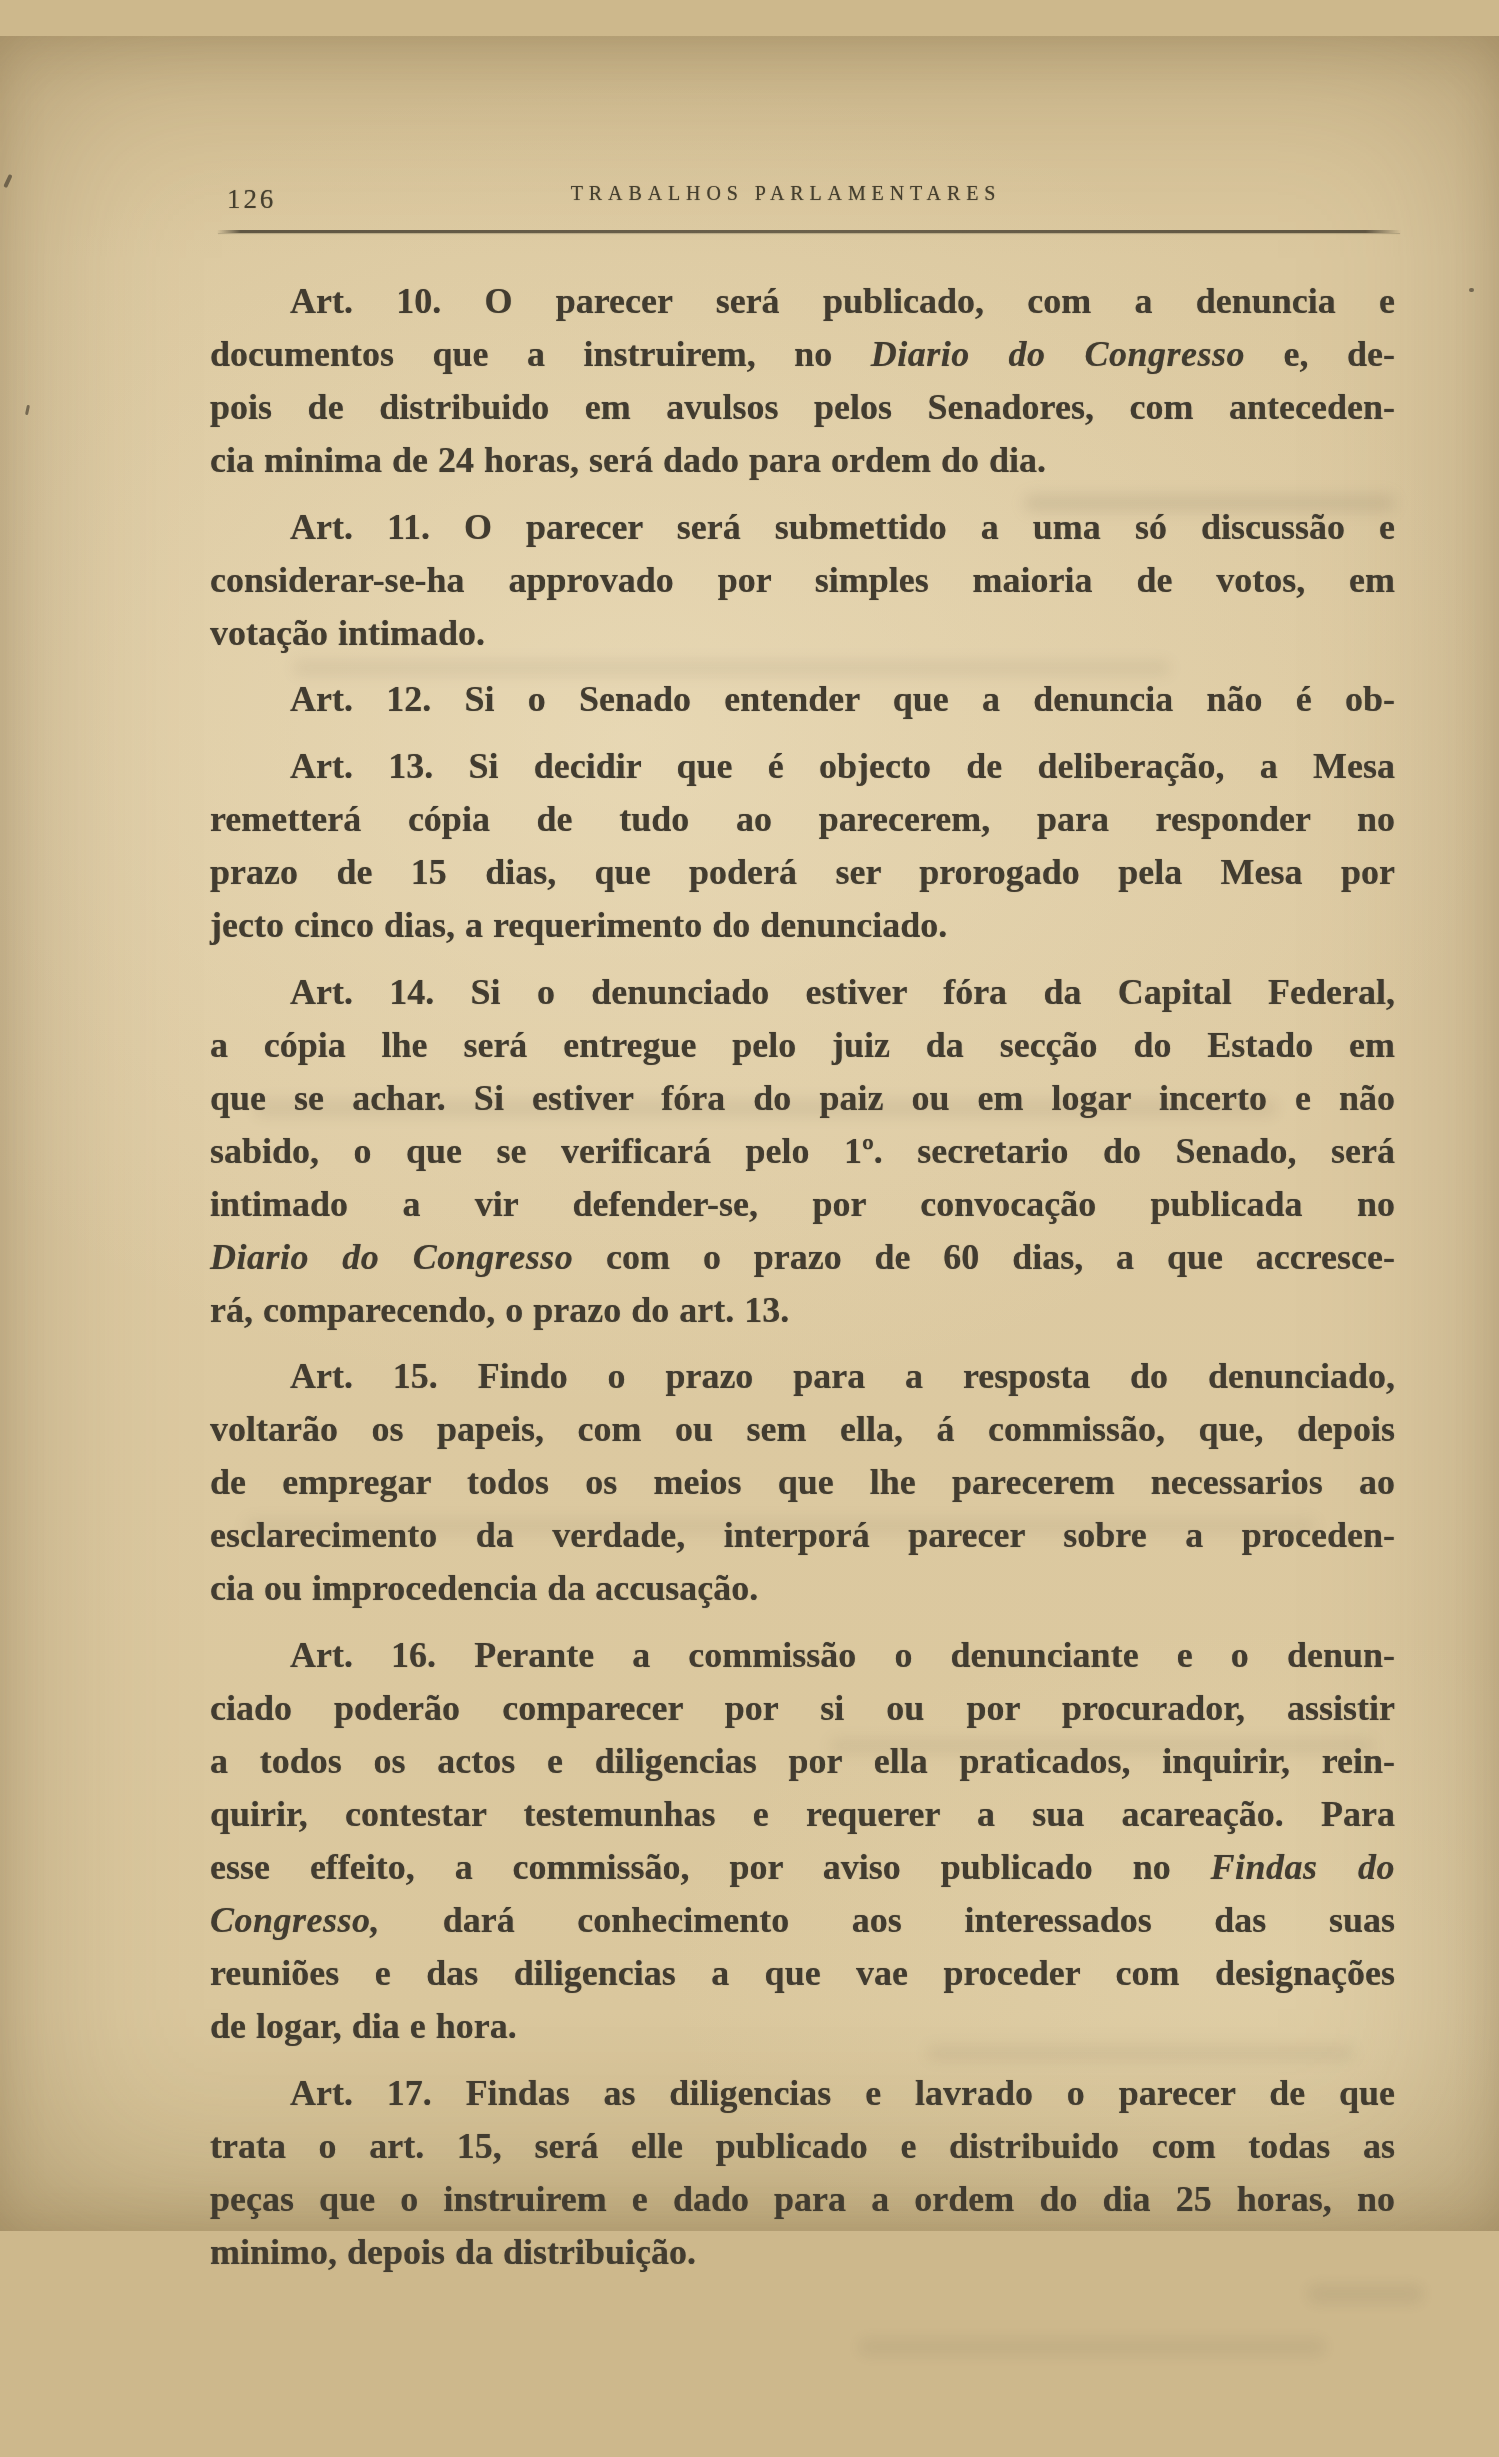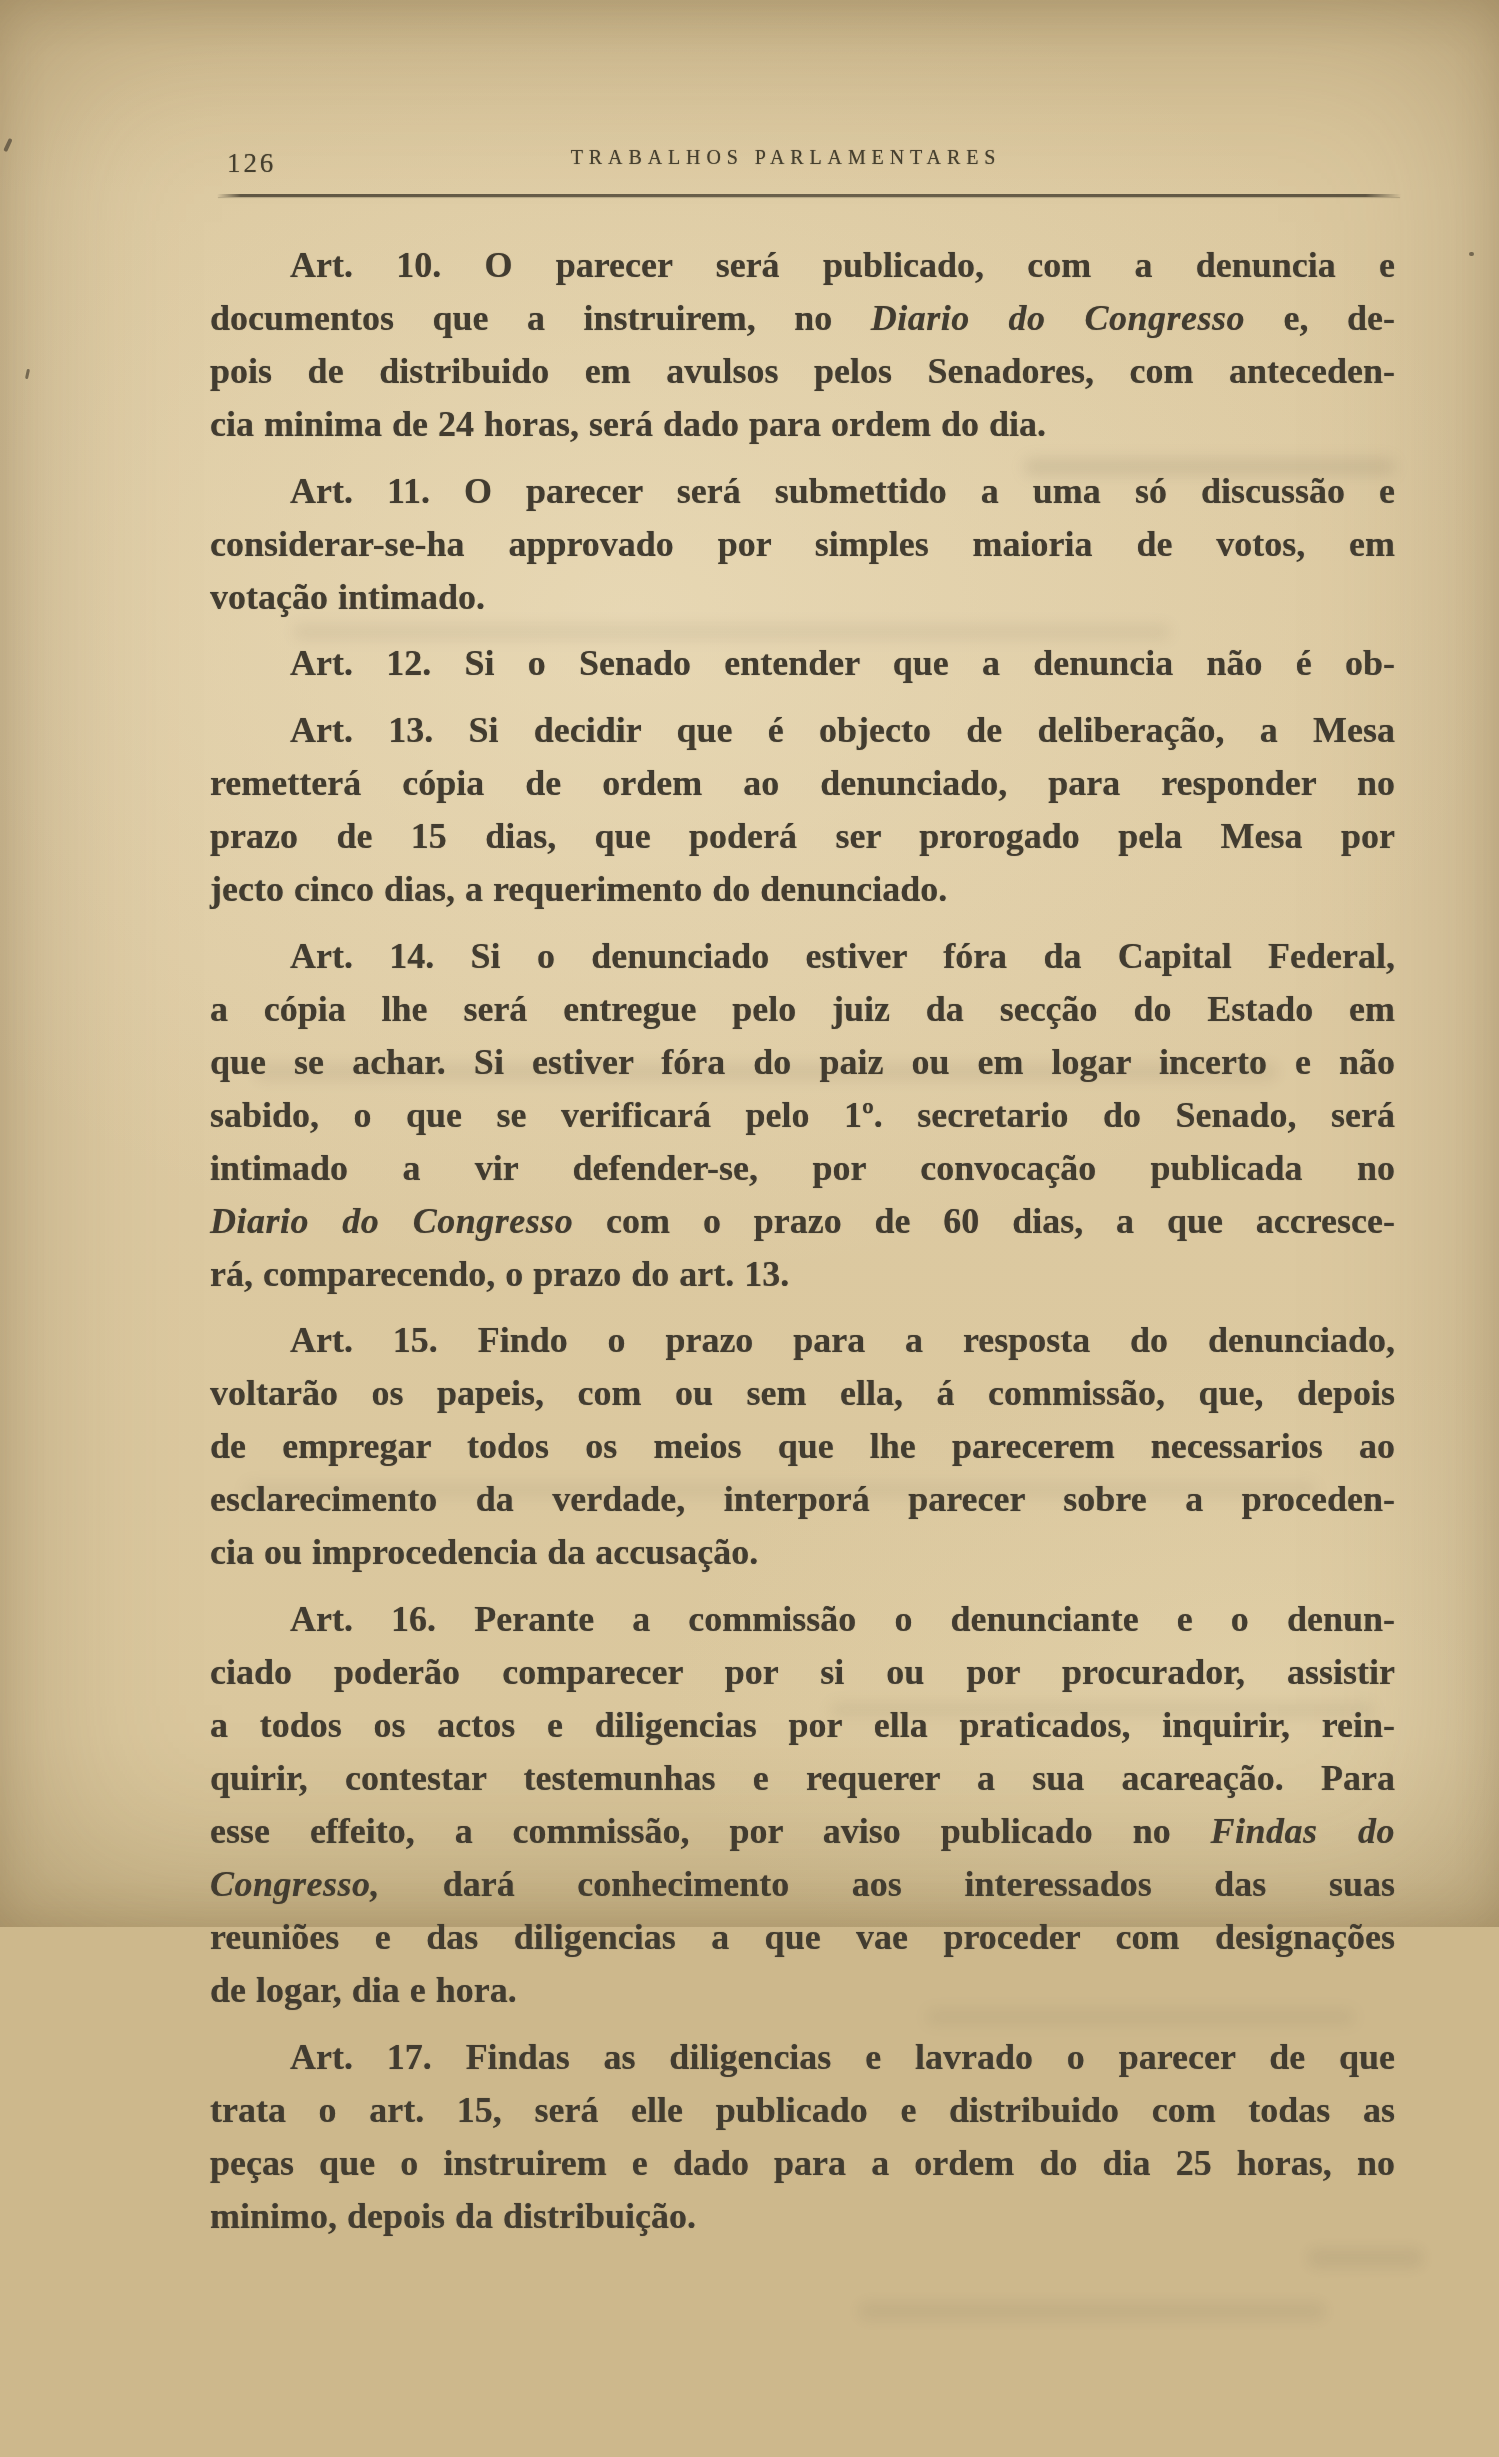--- a/index.html
+++ b/index.html
@@ -3,30 +3,31 @@
 <meta charset="utf-8">
 <style>
   html, body {
     margin: 0; padding: 0;
     width: 1500px; height: 2458px;
     overflow: hidden;
     background: #cdb88c;
   }
   .page {
     position: relative;
-    width: 1500px; height: 1927px;
+    width: 1500px; height: 2195px;
     font-family: "Liberation Serif", "DejaVu Serif", serif;
     color: #423c30;
     background:
       radial-gradient(ellipse 1219px 926px at 42% 32%, rgba(240,227,195,0.55), rgba(240,227,195,0) 72%),
       radial-gradient(ellipse 878px 488px at 85% 88%, rgba(231,216,178,0.4), rgba(231,216,178,0) 70%),
       linear-gradient(180deg, #cdb98d 0%, #d6c297 3%, #dbc89f 10%, #ddcaa2 50%, #dac79d 90%, #d2bf93 97%, #ccb88a 100%);
     box-shadow:
       inset 0 0 185px rgba(112, 90, 55, 0.38),
       inset 0 0 44px rgba(112, 90, 55, 0.22);
+    margin-top: 36px;
   }
   
   .page-number {
     position: absolute;
     top: 148px; left: 227px;
     font-size: 27px;
     letter-spacing: 2.9px;
     color: #46402f;
     text-shadow: 0 0 1px rgba(70, 62, 48, 0.6);
   }
@@ -120,21 +121,21 @@
       <div class="paragraph">
         <div class="line first"><span>Art. 11. O parecer será submettido a uma só discussão e</span></div>
         <div class="line"><span>considerar-se-ha approvado por simples maioria de votos, em</span></div>
         <div class="line last"><span>votação intimado.</span></div>
       </div>
       <div class="paragraph">
         <div class="line first"><span>Art. 12. Si o Senado entender que a denuncia não é ob-</span></div>
       </div>
       <div class="paragraph">
         <div class="line first"><span>Art. 13. Si decidir que é objecto de deliberação, a Mesa</span></div>
-        <div class="line"><span>remetterá cópia de ordem ao denunciado, para responder no</span></div>
+        <div class="line"><span>remetterá cópia de tudo ao parecerem, para responder no</span></div>
         <div class="line"><span>prazo de 15 dias, que poderá ser prorogado pela Mesa por</span></div>
         <div class="line last"><span>jecto cinco dias, a requerimento do denunciado.</span></div>
       </div>
       <div class="paragraph">
         <div class="line first"><span>Art. 14. Si o denunciado estiver fóra da Capital Federal,</span></div>
         <div class="line"><span>a cópia lhe será entregue pelo juiz da secção do Estado em</span></div>
         <div class="line"><span>que se achar. Si estiver fóra do paiz ou em logar incerto e não</span></div>
         <div class="line"><span>sabido, o que se verificará pelo 1º. secretario do Senado, será</span></div>
         <div class="line"><span>intimado a vir defender-se, por convocação publicada no</span></div>
         <div class="line"><i>Diario do Congresso</i><span> com o prazo de 60 dias, a que accresce-</span></div>

